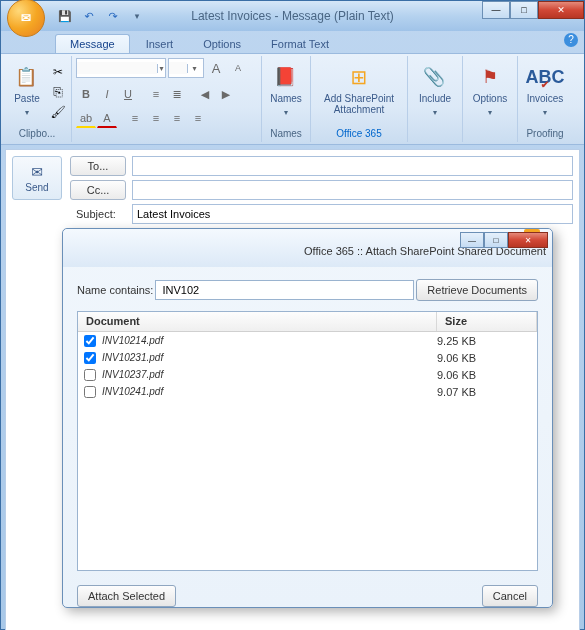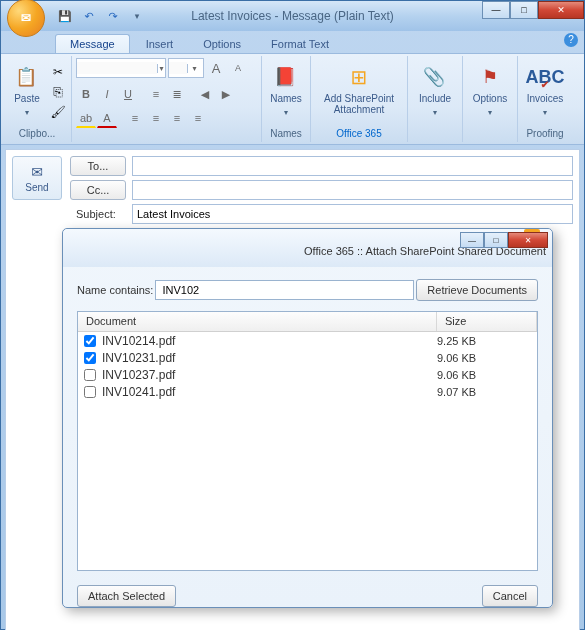--- a/index.html
+++ b/index.html
@@ -64,26 +64,26 @@
 .dlg-controls .win-btn.close { width: 40px; }
 
 .dlg-body { padding: 12px 14px; }
 .filter-row { display: flex; align-items: center; gap: 2px; margin-bottom: 10px; }
 .filter-row label { font-size: 11px; color: #333; }
 .filter-row input { flex: 1; height: 20px; border: 1px solid #9ab3cf; padding: 0 6px; font-size: 11px; background: #fff; }
 .retrieve-btn, .attach-btn, .cancel-btn { height: 22px; padding: 0 10px; border: 1px solid #8fa6c0; background: linear-gradient(to bottom, #fdfdfd, #e6e6e6); border-radius: 3px; font-size: 11px; color: #333; cursor: pointer; }
 
 .doc-list { border: 1px solid #9ab3cf; background: #fff; height: 260px; overflow: hidden; }
 .doc-header { display: flex; height: 20px; background: linear-gradient(to bottom, #fdfdfd, #efefef); border-bottom: 1px solid #d0d0d0; }
-.doc-header .col { padding: 3px 8px; font-size: 11px; color: #333; border-right: 1px solid #d8d8d8; }
+.doc-header .col { padding: 3px 8px; font-size: 11px; color: #333; border-right: 1px solid #d8d8d8; font-weight: bold; }
 .col-doc { flex: 1; }
 .col-size { width: 100px; }
 .doc-row { display: flex; align-items: center; height: 17px; padding: 0 4px; }
 .doc-row input[type=checkbox] { margin: 0 6px 0 2px; width: 12px; height: 12px; }
-.doc-row .name { flex: 1; font-size: 12px; color: #333; }
+.doc-row .name { flex: 1; font-size: 10px; color: #333; font-style: italic; }
 .doc-row .size { width: 96px; font-size: 11px; color: #333; }
 
 .dlg-footer { position: absolute; bottom: 0; left: 14px; right: 14px; display: flex; justify-content: space-between; }
 
 </style>
 </head>
 <body>
 
 <div class="outer-window">
 

